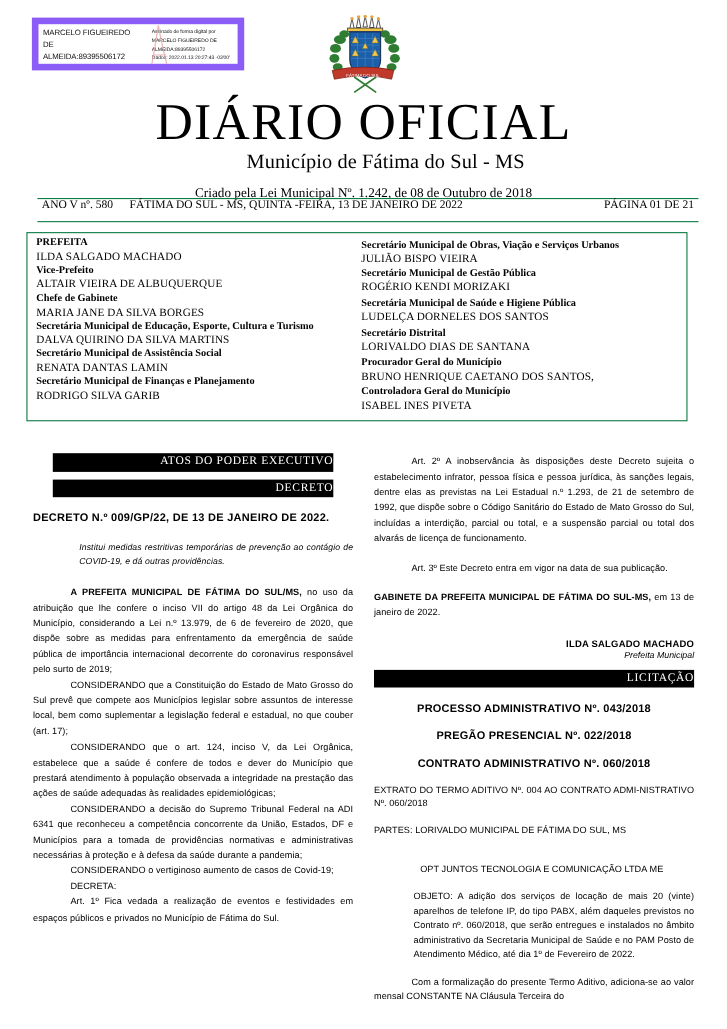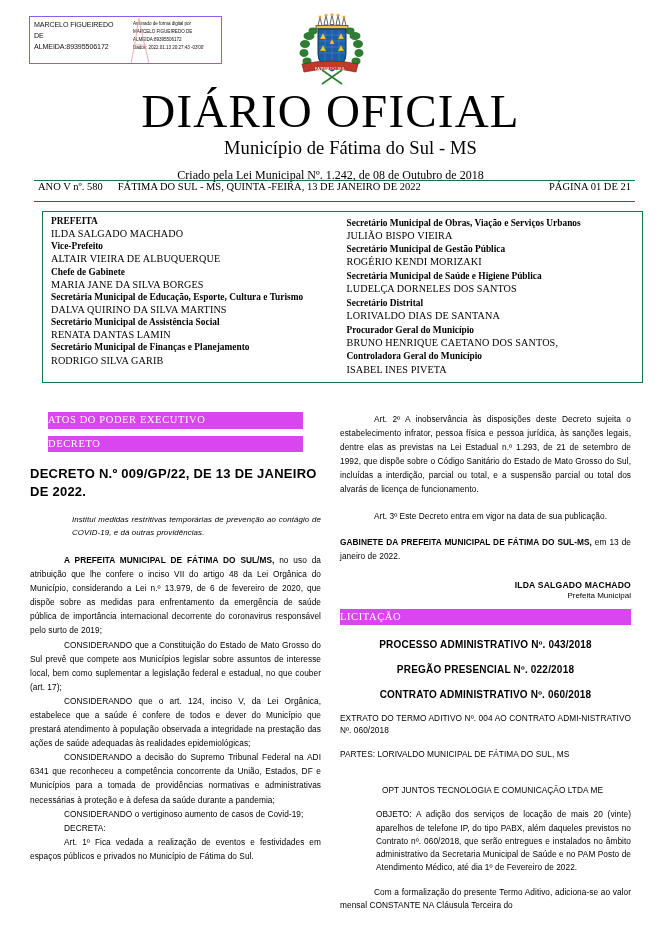--- a/index.html
+++ b/index.html
@@ -23,21 +23,21 @@
     box-sizing: border-box;
   }
 
   
   .sig-box {
     position: absolute;
     left: 29px;
     top: 16px;
     width: 193px;
     height: 48px;
-    border: 1px solid #8b5cf6;
+    border: 6px solid #8b5cf6;
     box-sizing: border-box;
     display: flex;
     font-family: "Liberation Sans", sans-serif;
     overflow: hidden;
   }
   .sig-left {
     width: 99px;
     padding: 3px 2px 2px 4px;
     box-sizing: border-box;
     font-size: 7.1px;
@@ -132,21 +132,21 @@
   }
   .edbar .ed-pag {
     font-size: 10.5px;
     padding-right: 4px;
     white-space: nowrap;
   }
 
   
   .officials {
     position: absolute;
-    left: 42px;
+    left: 24px;
     top: 211px;
     width: 601px;
     height: 172px;
     border: 1.6px solid #0b7a44;
     box-sizing: border-box;
     display: flex;
     padding: 3px 0 0 0;
   }
   .off-col {
     width: 50%;
@@ -173,39 +173,39 @@
   .col {
     position: absolute;
     top: 412px;
     width: 291px;
   }
   .col-left { left: 30px; }
   .col-right { left: 340px; }
 
   
   .banner {
-    background: #d946ef;
+    background: #000000;
     color: #ffffff;
-    text-align: left;
+    text-align: right;
     font-family: "Liberation Serif", serif;
     font-size: 10.5px;
     letter-spacing: .6px;
     padding: 3px 0 3px 0;
     line-height: 1.0;
   }
   .banner.narrow {
     width: 255px;
     margin: 0 auto;
   }
   .banner.full { width: 100%; }
 
   
   .doc-heading {
     font-family: "Liberation Sans", sans-serif;
-    font-size: 13px;
+    font-size: 10px;
     font-weight: bold;
     letter-spacing: .25px;
     margin-top: 13px;
     line-height: 1.4;
   }
   .ementa {
     font-family: "Liberation Sans", sans-serif;
     font-size: 7.9px;
     font-style: italic;
     line-height: 1.62;
@@ -233,20 +233,21 @@
     font-weight: bold;
     text-align: right;
     margin-top: 17px;
     letter-spacing: .2px;
   }
   .sign-role {
     font-family: "Liberation Sans", sans-serif;
     font-size: 8.0px;
     text-align: right;
     margin-top: 1px;
+    font-style: italic;
   }
 
   .lic-head {
     font-family: "Liberation Sans", sans-serif;
     font-size: 10px;
     font-weight: bold;
     text-align: center;
     letter-spacing: .2px;
     margin-top: 14px;
   }

